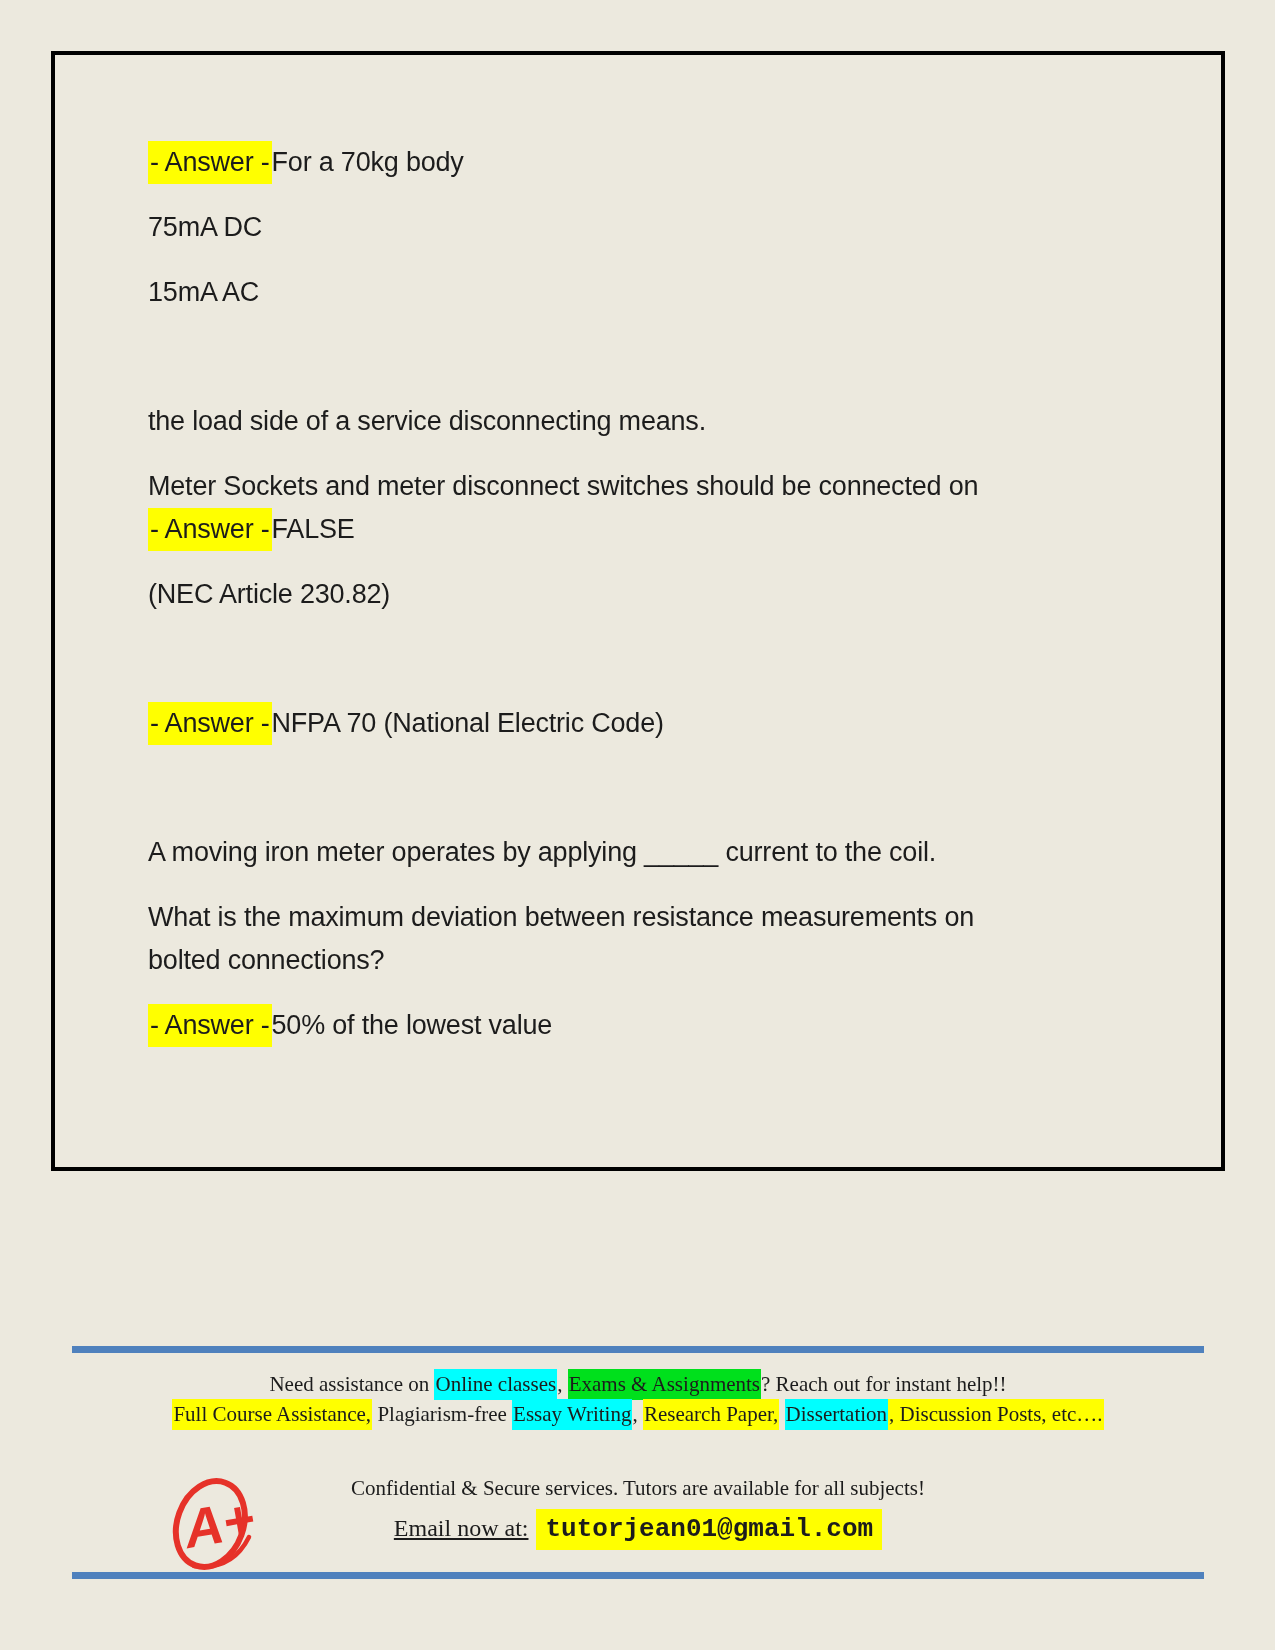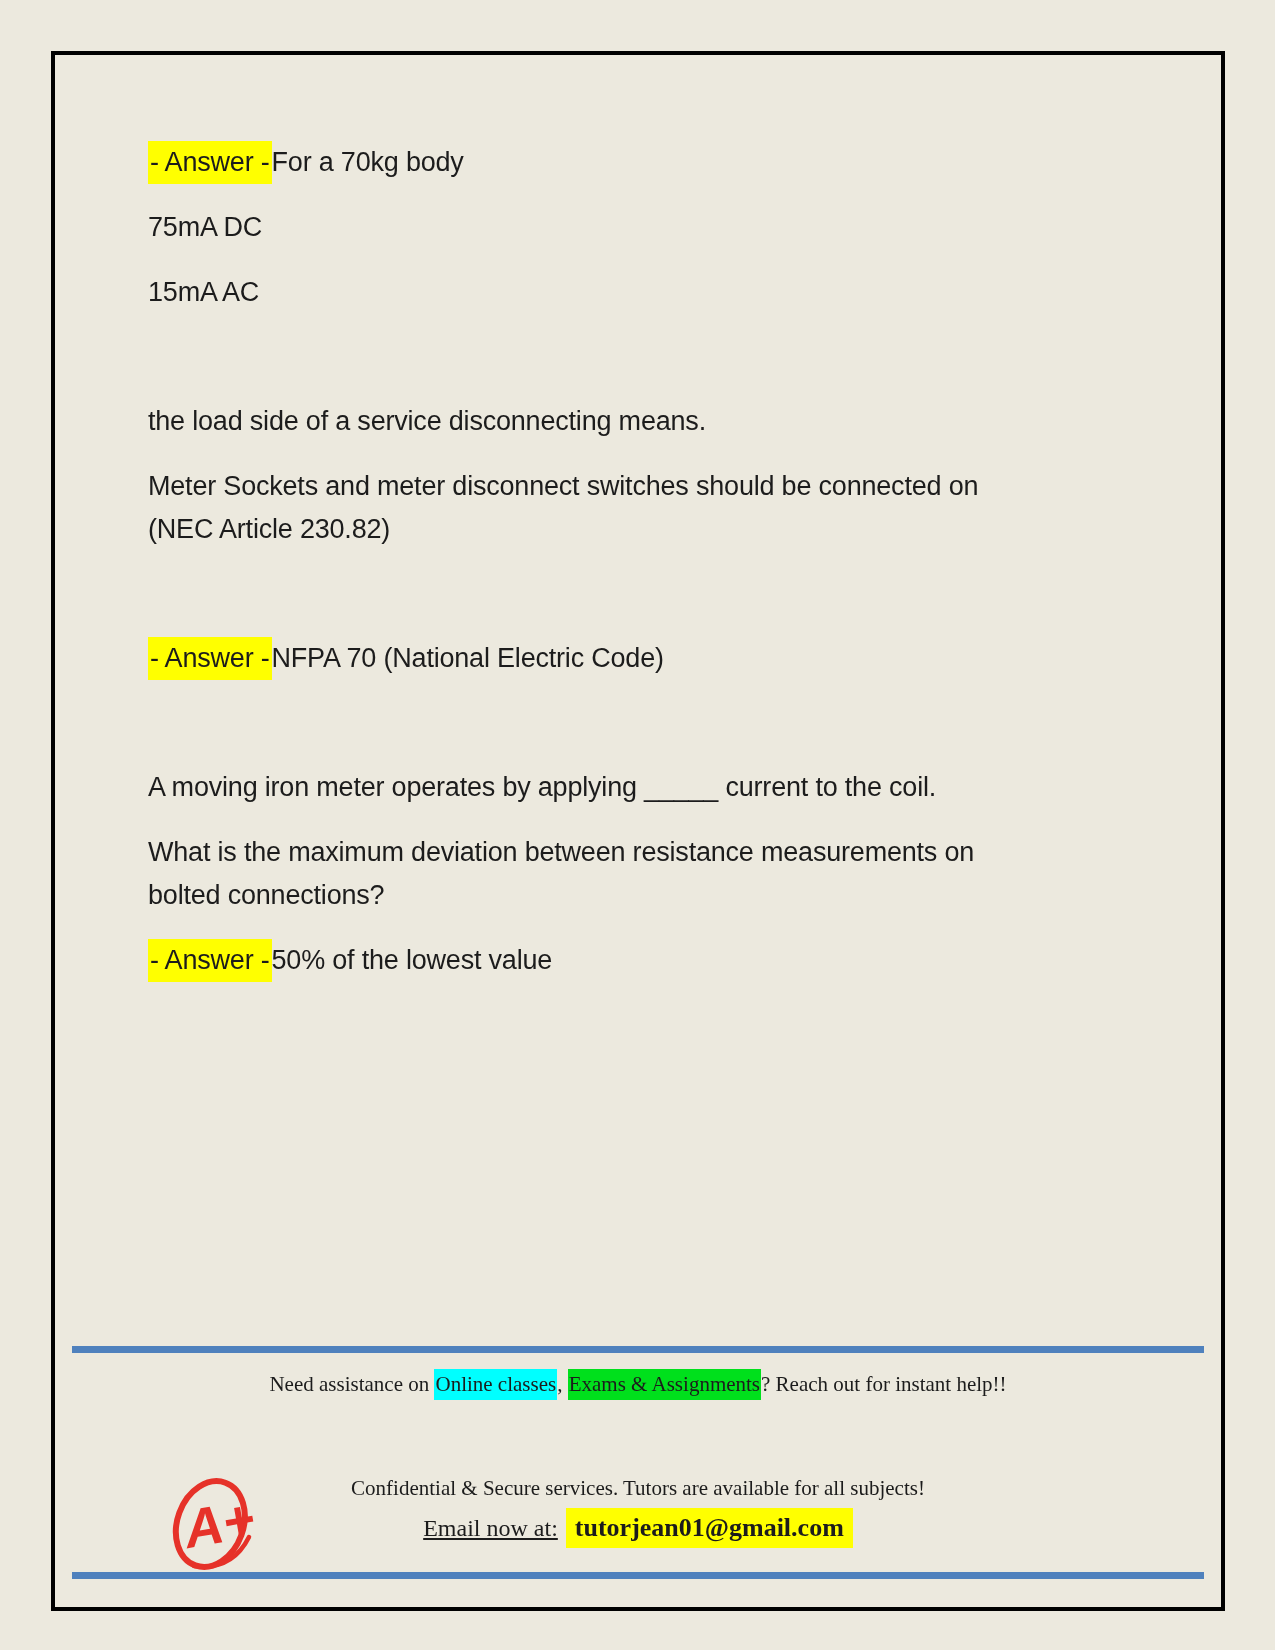--- a/index.html
+++ b/index.html
@@ -16,21 +16,21 @@
   body{
     background:var(--background);
     font-family:"Liberation Sans", sans-serif;
     color:var(--text);
     position:relative;
     overflow:hidden;
   }
   .frame{
     position:absolute;
     left:51px;top:51px;
-    width:1174px;height:1560px;
+    width:1174px;height:1120px;
     border:4px solid #000;
   }
   
   .qa-content{
     position:absolute;
     left:93px;top:91px;
     width:1050px;
   }
   .qa-line{
     font-size:27px;
@@ -67,21 +67,21 @@
   .footer-line1{top:1315px;}
   .footer-line2{top:1345px;}
   .footer-confidential{top:1419px;font-size:21px;}
   .email-row{top:1452px;line-height:42px;}
   .email-label{
     font-family:"Liberation Serif", serif;
     font-size:24px;
     text-decoration:underline;
   }
   .email-address{
-    font-family:Liberation Serif, serif;
+    font-family:Liberation Mono, monospace;
     font-weight:bold;
     font-size:26px;
     background:var(--highlight-yellow);
     padding:5px 9px 6px 9px;
     margin-left:8px;
   }
   .logo{
     position:absolute;
     left:105px;top:1420px;
     width:100px;height:100px;
@@ -93,32 +93,34 @@
 <body>
 
 <div class="frame">
 
   <div class="qa-content">
       <div class="qa-line gap-para"><span class="hl hl-yellow">- Answer -</span><span>For a 70kg body</span></div>
       <div class="qa-line gap-para"><span>75mA DC</span></div>
       <div class="qa-line gap-section"><span>15mA AC</span></div>
       <div class="qa-line gap-para"><span>the load side of a service disconnecting means.</span></div>
       <div class="qa-line gap-line"><span>Meter Sockets and meter disconnect switches should be connected on</span></div>
+      <div class="qa-line gap-para"><span class="hl hl-yellow">- Answer -</span><span>FALSE</span></div>
       <div class="qa-line gap-section"><span>(NEC Article 230.82)</span></div>
       <div class="qa-line gap-section"><span class="hl hl-yellow">- Answer -</span><span>NFPA 70 (National Electric Code)</span></div>
       <div class="qa-line gap-para"><span>A moving iron meter operates by applying _____ current to the coil.</span></div>
       <div class="qa-line gap-line"><span>What is the maximum deviation between resistance measurements on</span></div>
       <div class="qa-line gap-para"><span>bolted connections?</span></div>
       <div class="qa-line gap-none"><span class="hl hl-yellow">- Answer -</span><span>50% of the lowest value</span></div>
     </div>
 
   <div class="rule rule-top"></div>
 
   <div class="footer-line footer-line1"><span>Need assistance on </span><span class="hl hl-cyan">Online classes</span><span>, </span><span class="hl hl-green">Exams &amp; Assignments</span><span>? Reach out for instant help!!</span></div>
 
+  <div class="footer-line footer-line2"><span class="hl hl-yellow">Full Course Assistance,</span><span> Plagiarism-free </span><span class="hl hl-cyan">Essay Writing</span><span>, </span><span class="hl hl-yellow">Research Paper,</span><span> </span><span class="hl hl-cyan">Dissertation</span><span class="hl hl-yellow">, Discussion Posts, etc….</span></div>
 
   <svg class="logo" viewBox="0 0 100 100" aria-hidden="true">
     <ellipse class="stroke" cx="50" cy="49" rx="33" ry="44" stroke-width="6" transform="rotate(20 50 50)"></ellipse>
     <path class="stroke" d="M 34 91 Q 72 96 89 62" stroke-width="4.5" stroke-linecap="round"></path>
     <text x="24" y="69" font-size="54" font-weight="bold" font-style="italic" font-family="&quot;Liberation Sans&quot;, sans-serif" transform="rotate(-10 50 50)">A+</text>
   </svg>
 
   <div class="footer-line footer-confidential">Confidential &amp; Secure services. Tutors are available for all subjects!</div>
 
   <div class="footer-line email-row">

